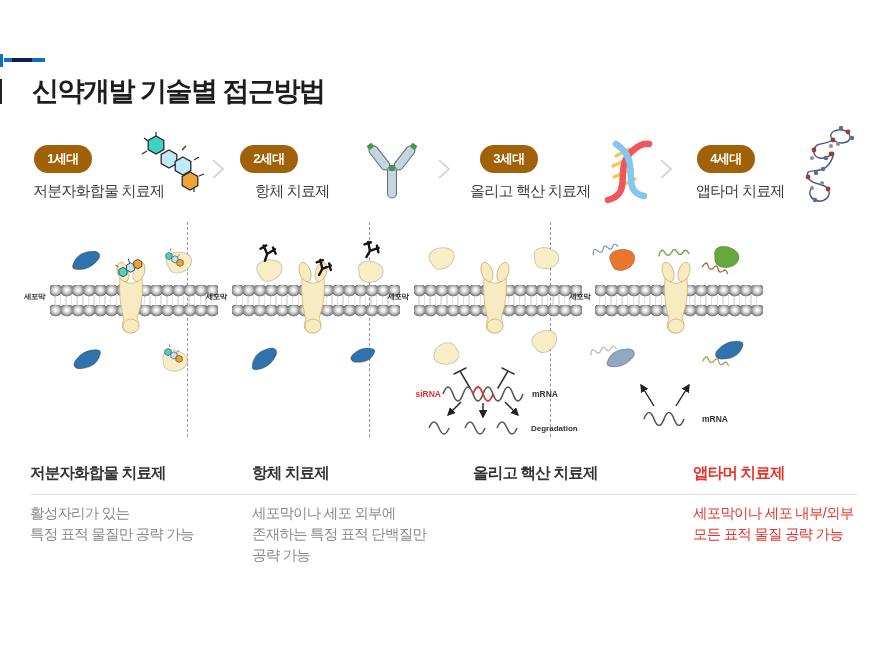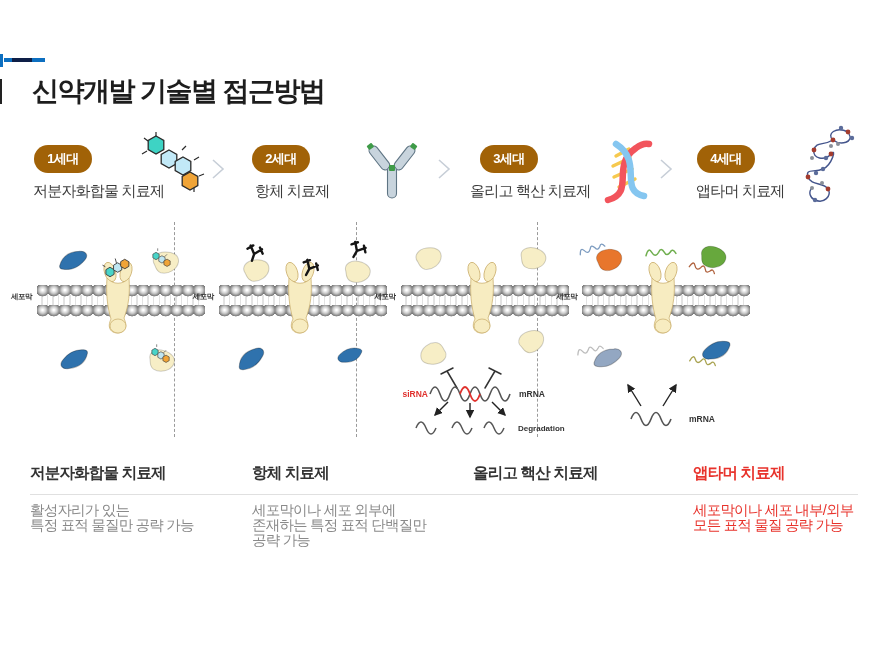--- a/index.html
+++ b/index.html
@@ -25,21 +25,21 @@
     background:#a16207; color:#ffffff; font-size:13px; font-weight:600;
     display:flex; align-items:center; justify-content:center; letter-spacing:-0.5px;
   }
   .gen-label {
     position:absolute; top:182px; font-size:15px; color:#3b3b3b;
     letter-spacing:-0.8px; white-space:nowrap;
   }
   .gen-icon { position:absolute; }
   .chevron { position:absolute; top:158px; }
   
-  .panels { position:absolute; left:4px; top:222px; width:715px; height:215px; display:flex;gap:11px; }
+  .panels { position:absolute; left:17px; top:222px; width:715px; height:215px; display:flex;gap:11px; }
   .panel { position:relative; flex:1 1 0; height:215px; }
   .panel.sep { border-right:1px dashed #9a9a9a; }
   .membrane-label {
     position:absolute; left:7px; top:70px; font-size:7.5px; font-weight:700;
     color:#333; letter-spacing:-0.5px;
   }
   .membrane { position:absolute; left:33px; top:63px; width:168px; height:32px; }
   .m-tails {
     position:absolute; left:4px; top:10px; width:160px; height:13px;
     background:repeating-linear-gradient(90deg,#dedede 0 1.5px,rgba(0,0,0,0) 1.5px 5.6px);
@@ -54,21 +54,21 @@
   .m-row.r2 { top:20px; }
   .panel-overlay { position:absolute; left:0; top:0; }
   .svg-lbl { font-family:"Liberation Sans","DejaVu Sans",sans-serif; font-weight:700; }
   
   .detail-title {
     position:absolute; top:463px; font-size:15.5px; font-weight:700; color:#333;
     letter-spacing:-0.8px; white-space:nowrap;
   }
   .details-divider { position:absolute; left:30px; top:494px; width:828px; height:1px; background:#e0e0e0; }
   .detail-body {
-    position:absolute; top:503px; width:222px; font-size:14.5px; line-height:15px;
+    position:absolute; top:503px; width:222px; font-size:14.5px; line-height:21px;
     color:#8a8a8a; letter-spacing:-0.8px; white-space:pre-line;
   }
   .red { color:#e8332c !important; }
   .hidden-defs { position:absolute; width:0; height:0; overflow:hidden; }
 </style>
 </head>
 <body>
 
 <div class="canvas">
 
@@ -123,21 +123,21 @@
       <path d="M18,8 L25.8,12.5 L25.8,21.5 L18,26 L10.2,21.5 L10.2,12.5 Z" fill="#3ed3c4"></path>
       <path d="M31,22 L38.8,26.5 L38.8,35.5 L31,40 L23.2,35.5 L23.2,26.5 Z" fill="#c2e9f7"></path>
       <path d="M45,29 L52.8,33.5 L52.8,42.5 L45,47 L37.2,42.5 L37.2,33.5 Z" fill="#c2e9f7"></path>
       <path d="M52,44 L59.8,48.5 L59.8,57.5 L52,62 L44.2,57.5 L44.2,48.5 Z" fill="#f0a437"></path>
     </g>
   </svg>
   <svg class="chevron" style="left:210px" width="16" height="22" viewBox="0 0 16 22">
     <polyline points="3,2 13,11 3,20" fill="none" stroke="#c7ced7" stroke-width="1.6"></polyline>
   </svg>
 
-  <div class="gen-badge" style="left:252px">2세대</div>
+  <div class="gen-badge" style="left:240px">2세대</div>
   <div class="gen-label" style="left:255px">항체 치료제</div>
   <svg class="gen-icon" style="left:364px; top:136px" width="56" height="66" viewBox="0 0 56 66">
     <g stroke="#5e7483" stroke-width="1.1">
       <rect x="-4.5" y="-28" width="9" height="28" rx="4.5" fill="#c8d4dd" transform="translate(24,33) rotate(-38)"></rect>
       <rect x="-4.5" y="-28" width="9" height="28" rx="4.5" fill="#c8d4dd" transform="translate(32,33) rotate(38)"></rect>
       <rect x="23.5" y="30" width="9" height="32" rx="4.5" fill="#c8d4dd"></rect>
     </g>
     <g fill="#3f9b48">
       <rect x="3" y="8" width="6" height="5" rx="1" transform="rotate(-38 6 10)"></rect>
       <rect x="47" y="8" width="6" height="5" rx="1" transform="rotate(38 50 10)"></rect>

